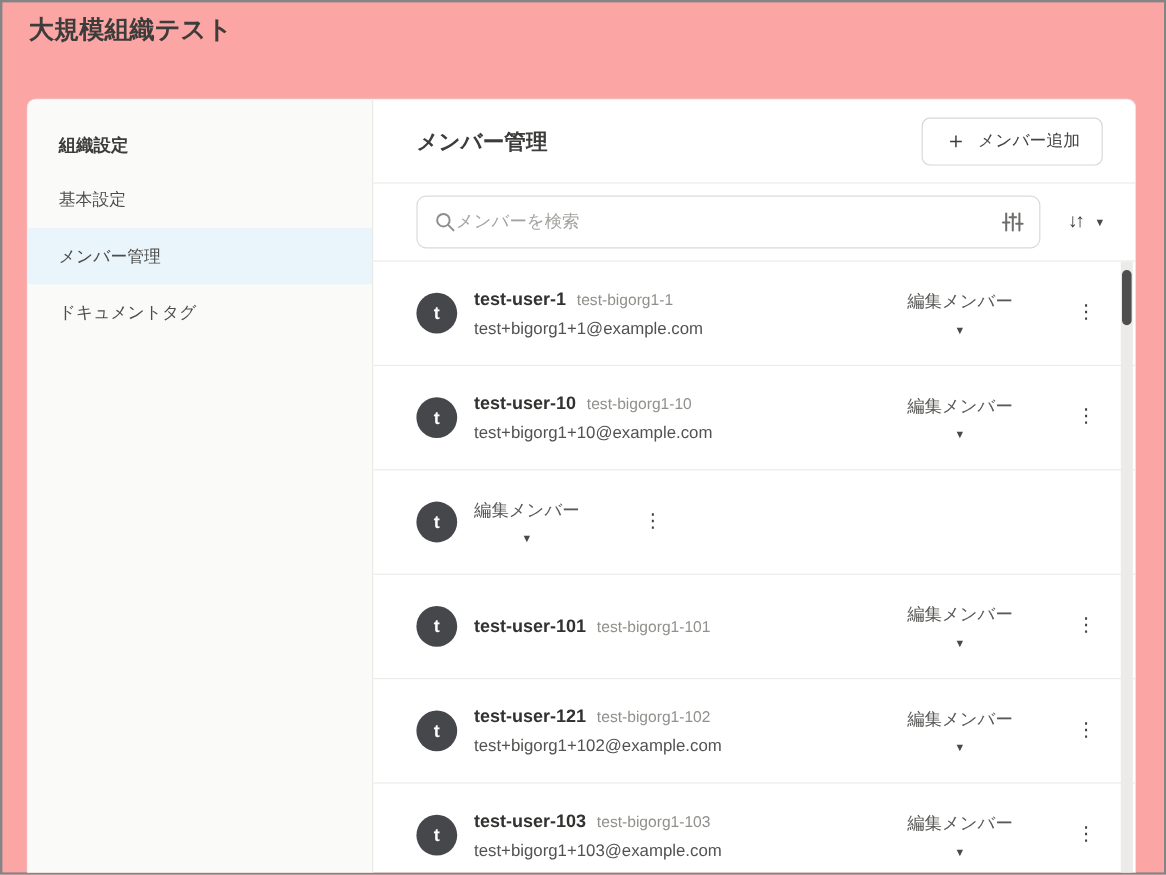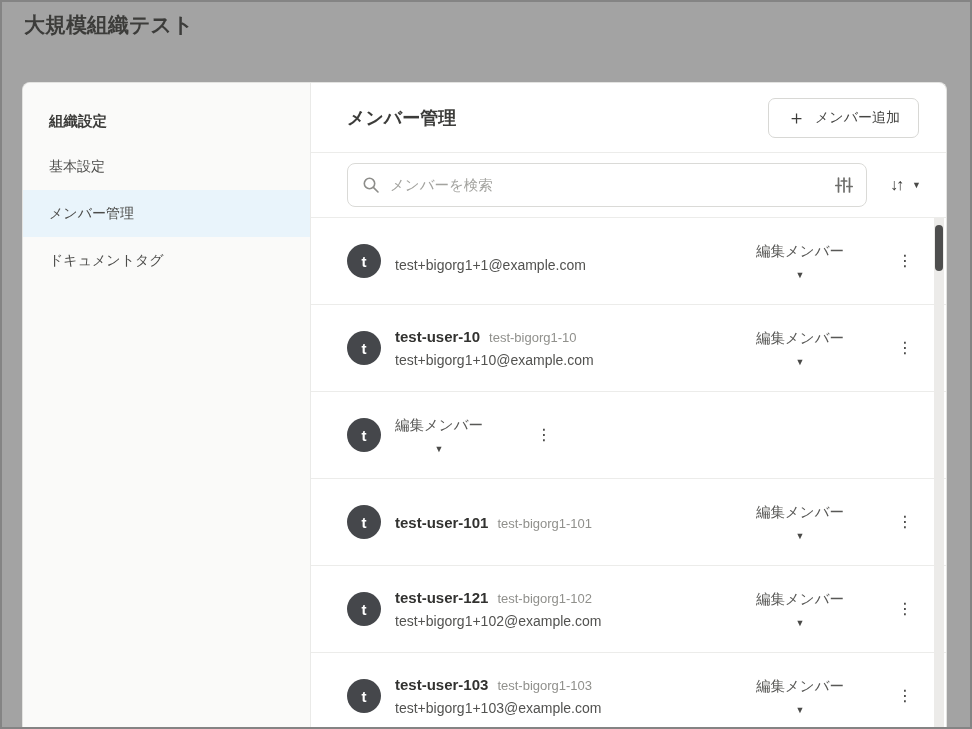--- a/index.html
+++ b/index.html
@@ -5,21 +5,21 @@
   * { margin: 0; padding: 0; box-sizing: border-box; }
   html, body { width: 972px; height: 729px; }
   body {
     font-family: "Liberation Sans", "DejaVu Sans", sans-serif;
     background: #ffffff;
   }
   .screen {
     position: relative;
     width: 972px; height: 729px;
     border: 2px solid #848484;
-    background: #a3a3a3;
+    background: #fca5a5;
     overflow: hidden;
   }
   .page-title {
     position: absolute; left: 22px; top: 9px;
     font-size: 21px; font-weight: bold; color: #3c3c3a;
   }
   .panel {
     position: absolute; left: 20px; top: 80px;
     width: 925px; height: 649px;
     background: #ffffff;
@@ -67,21 +67,21 @@
     height: 65px; flex: 0 0 65px;
     display: flex; align-items: center;
     padding-left: 36px;
     border-bottom: 1px solid #ececea;
   }
   .search-box {
     width: 520px; height: 44px;
     border: 1px solid #dadad7; border-radius: 8px;
     background: #fff;
     display: flex; align-items: center;
-    padding: 0 12px 0 14px; gap: 10px;
+    padding: 0 12px 0 14px; 
   }
   .search-box input {
     flex: 1; border: none; outline: none;
     font-size: 14.5px; color: #3c3c3a; background: transparent;
     font-family: inherit; min-width: 0;
   }
   .search-box input::placeholder { color: #a3a39f; }
   .icon-btn {
     background: none; border: none; cursor: pointer;
     display: flex; align-items: center; justify-content: center; padding: 0;
@@ -190,20 +190,24 @@
           <span class="sort-caret">▼</span>
         </button>
       </div>
 
       <div class="member-list" id="member-list">
   <div class="member-row">
     <div class="avatar">
       <span class="avatar-initial">t</span>
     </div>
     <div class="member-info">
+      <div class="member-line1">
+        <span class="member-name">test-user-1</span>
+        <span class="member-handle">test-bigorg1-1</span>
+      </div>
       <div class="member-email">test+bigorg1+1@example.com</div>
     </div>
     <button class="role-select">
       <span class="role-label">編集メンバー</span>
       <span class="role-caret">▼</span>
     </button>
     <button class="kebab-btn">⋮</button>
   </div>
 
   <div class="member-row">

